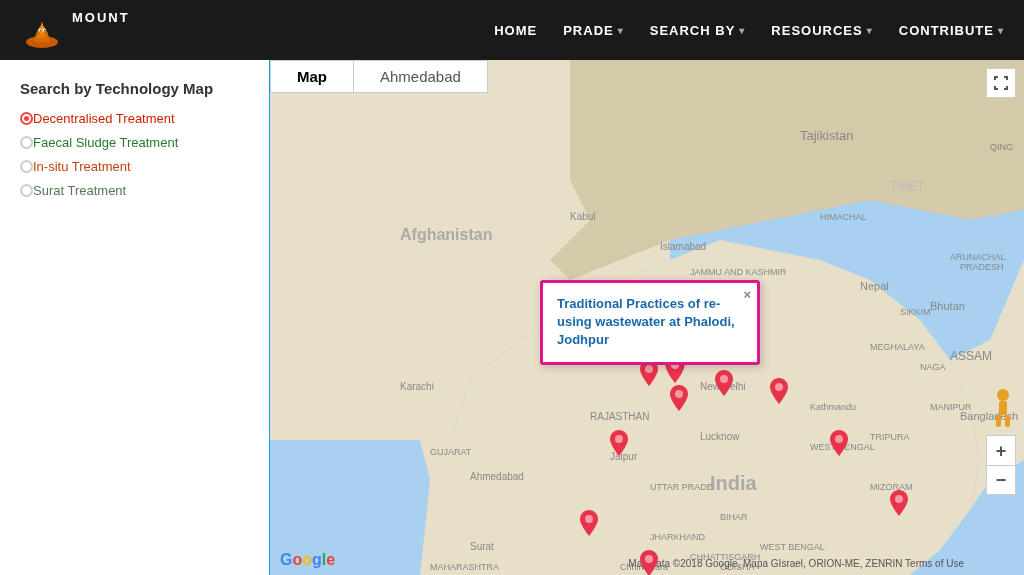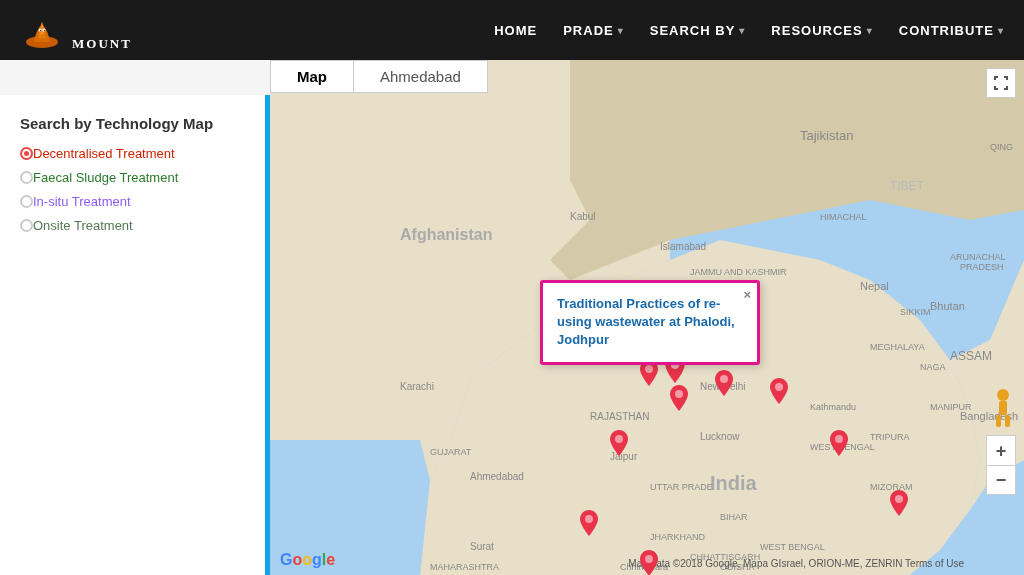--- a/index.html
+++ b/index.html
@@ -9,23 +9,22 @@
     .header {
       background: #1a1a1a;
       height: 60px;
       display: flex;
       align-items: center;
       justify-content: space-between;
       padding: 0 20px;
     }
     .logo-area {
       display: flex;
-      align-items: flex-end;
+      align-items: flex-start;
       gap: 8px;
-      font-family: Liberation Serif, serif;
     }
     .logo-icon {
       width: 44px;
       height: 44px;
     }
     .logo-text {
       color: #fff;
       font-size: 13px;
       font-weight: bold;
       letter-spacing: 2px;
@@ -56,22 +55,21 @@
       display: flex;
       height: calc(575px - 60px);
     }
 
     
     .sidebar {
       width: 270px;
       min-width: 270px;
       background: #fff;
       padding: 20px 20px;
-      border-right: 5px solid #0ea5e9;
-      margin-top: 35px;
+      border-right: 1px solid #0ea5e9;
     }
     .sidebar-title {
       font-size: 15px;
       font-weight: bold;
       color: #333;
       margin-bottom: 14px;
     }
     .filter-item {
       display: flex;
       align-items: center;
@@ -96,21 +94,21 @@
       width: 5px;
       height: 5px;
       background: #e44;
       border-radius: 50%;
     }
     .filter-label {
       font-size: 13px;
     }
     .filter-label.red { color: #cc2200; }
     .filter-label.green { color: #2a7a2a; }
-    .filter-label.blue { color: #8b5cf6; }
+    .filter-label.blue { color: #c2410c; }
     .filter-label.gray { color: #557755; }
 
     
     .map-container {
       flex: 1;
       position: relative;
       overflow: hidden;
       background: #e8dfc8;
     }
 
@@ -315,21 +313,21 @@
     <div class="filter-item">
       <div class="radio-dot"></div>
       <span class="filter-label green">Faecal Sludge Treatment</span>
     </div>
     <div class="filter-item">
       <div class="radio-dot"></div>
       <span class="filter-label blue">In-situ Treatment</span>
     </div>
     <div class="filter-item">
       <div class="radio-dot"></div>
-      <span class="filter-label gray">Onsite Treatment</span>
+      <span class="filter-label gray">Surat Treatment</span>
     </div>
   </aside>
 
   <div class="map-container">
 
     <svg class="map-bg" viewBox="0 0 754 515" preserveAspectRatio="xMidYMid slice">
 
       <rect width="754" height="515" fill="#a8d0f0"></rect>
 
       <path d="M0,0 L400,0 L400,200 L350,220 L300,250 L250,280 L200,320 L180,380 L160,420 L150,515 L0,515 Z" fill="#e8dfc8"></path>

